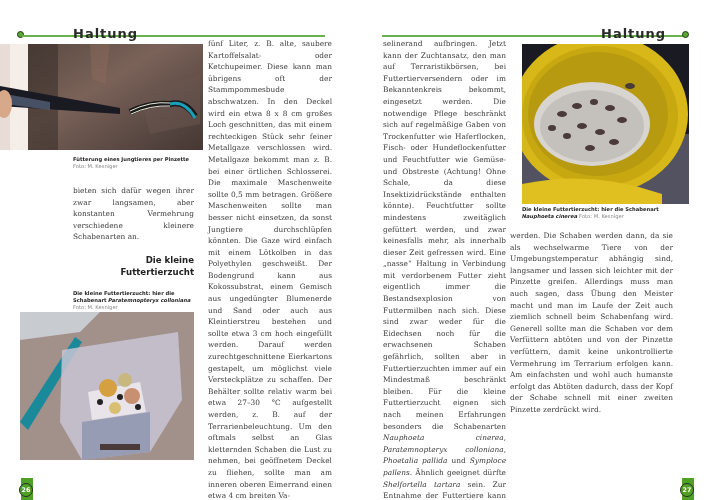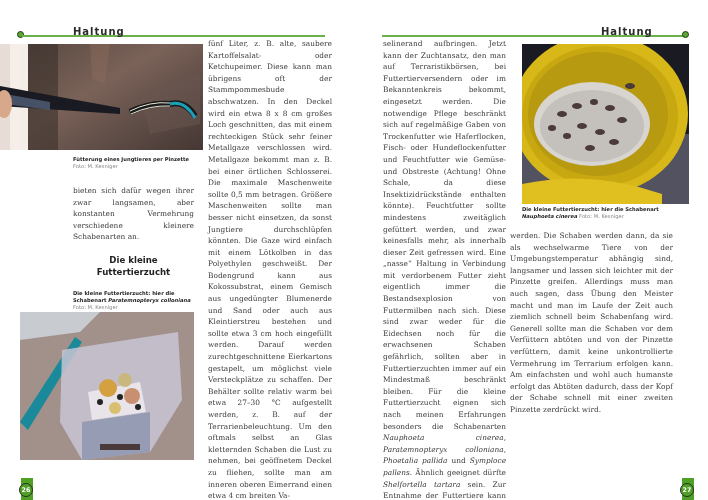--- a/index.html
+++ b/index.html
@@ -1,26 +1,26 @@
 <!DOCTYPE html>
 <html><head>
 <meta charset="utf-8">
 <style>
   html,body{margin:0;padding:0;background:#ffffff;}
   body{width:708px;height:500px;position:relative;overflow:hidden;font-family:"DejaVu Serif",serif;color:#3a3a3a;}
   .page{position:absolute;top:0;height:500px;width:354px;overflow:hidden;}
   .page.left{left:0;}
   .page.right{left:354px;}
-  .header-title{position:absolute;top:26px;font-family:"DejaVu Sans",sans-serif;font-weight:bold;font-size:10px;letter-spacing:1px;color:#2a2a2a;}
+  .header-title{position:absolute;top:26px;font-family:"DejaVu Sans",sans-serif;font-weight:bold;font-size:13px;letter-spacing:1px;color:#2a2a2a;}
   .rule{position:absolute;top:35px;height:1.5px;background:#6ab04c;}
   .dot{position:absolute;top:31px;width:7px;height:7px;border-radius:50%;background:#5aa832;border:1.5px solid #1e3a14;box-sizing:border-box;}
   .col{position:absolute;font-size:7.4px;line-height:11.6px;text-align:justify;hyphens:manual;}
   .col p{margin:0;}
   .col em{font-style:italic;}
-  .h2{font-family:"DejaVu Sans",sans-serif;font-weight:bold;font-size:8.6px;color:#222;margin:12px 0 2px 0;text-align:center;}
+  .h2{font-family:"DejaVu Sans",sans-serif;font-weight:bold;font-size:8.6px;color:#222;margin:12px 0 2px 0;text-align:right;}
   .caption{position:absolute;font-family:"DejaVu Sans",sans-serif;font-size:5.2px;line-height:7px;color:#222;}
   .caption b{font-weight:bold;}
   .caption .credit{color:#888;font-weight:normal;}
   .photo{position:absolute;overflow:hidden;}
   .badge{position:absolute;width:12px;height:22px;background:#4fa025;}
   .badge .circ{position:absolute;left:-2px;top:5px;width:14px;height:14px;border-radius:50%;background:#4fa025;border:1.5px solid #2b2b2b;box-sizing:border-box;color:#fff;font-family:"DejaVu Sans",sans-serif;font-weight:bold;font-size:6.3px;line-height:11px;text-align:center;}
 </style>
 </head>
 <body>
 

